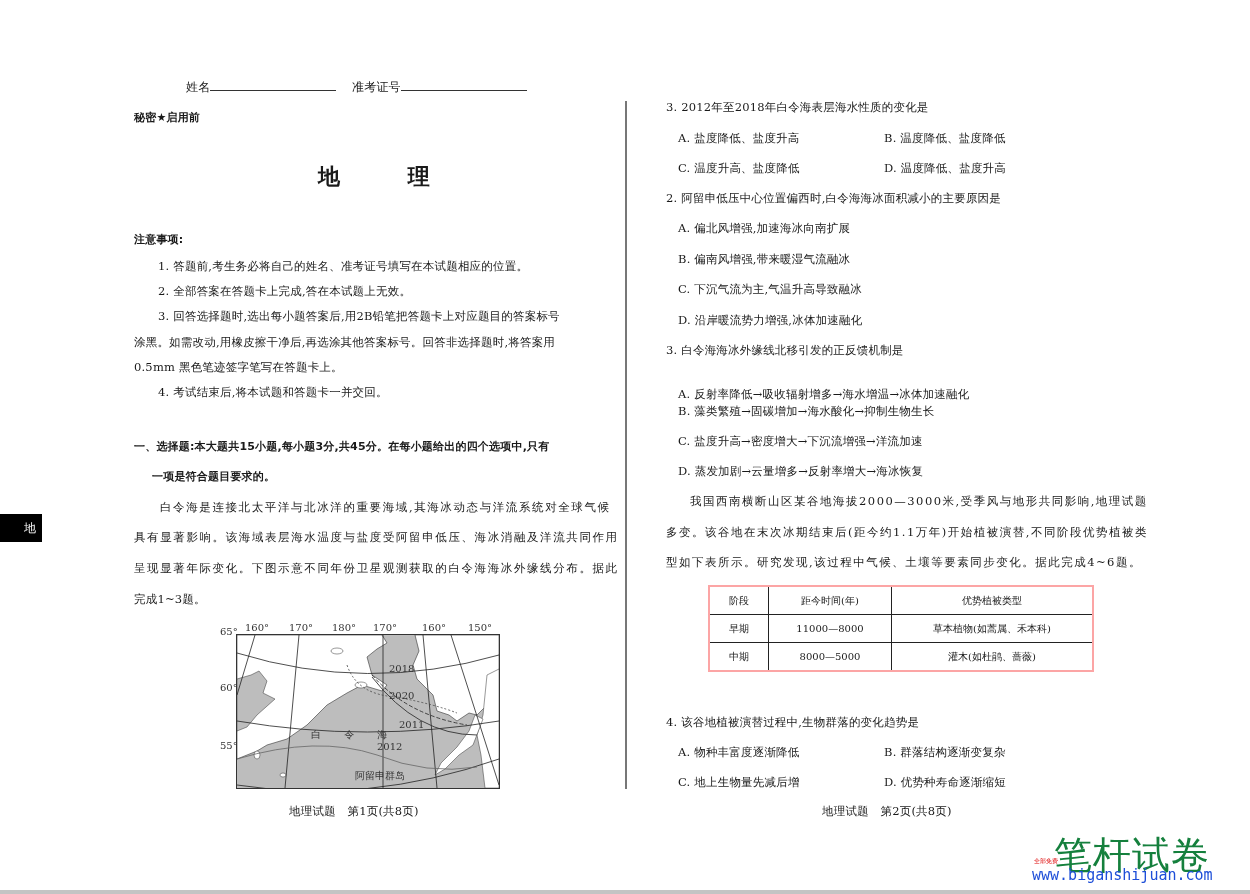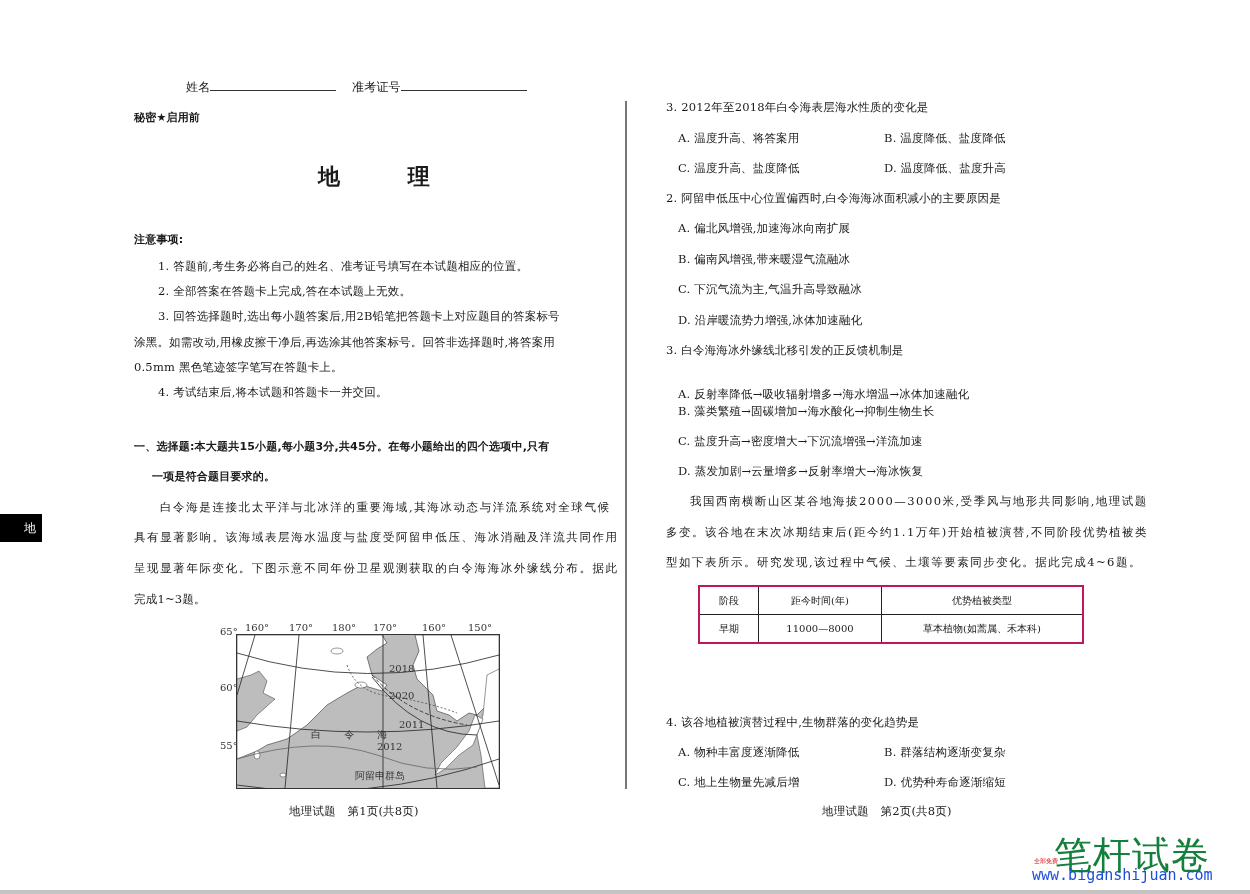--- a/index.html
+++ b/index.html
@@ -26,21 +26,21 @@
 
   .bottom-strip { left: 0; top: 890px; width: 1250px; height: 4px; background: #c4c4c4; }
 
   
   .map { left: 236px; top: 634px; width: 262px; height: 153px; border: 1px solid #333; background: #bdbdbd; overflow: hidden; }
   .map-label { font-size: 10px; color: #333; }
 
   
   table.veg { border-collapse: collapse; position: absolute; left: 698px; top: 585px; width: 386px; font-size: 10px; }
   table.veg td { border: 1px solid #222; text-align: center; height: 27px; padding: 0; }
-  table.veg { border: 2px solid #be185d; }
+  table.veg { border: 2px solid #fca5a5; margin-left: 10px; }
 
   .logo-big { font-family: "DejaVu Sans", sans-serif; font-size: 38px; color: #15803d; letter-spacing: 1px; }
   .logo-small { font-family: "DejaVu Sans", sans-serif; font-size: 6px; color: #d00; }
   .logo-url { font-family: "DejaVu Sans Mono", "Liberation Mono", monospace; font-size: 15px; color: #1d4ed8; }
 </style>
 </head>
 <body>
 
 <div class="abs txt" style="left:186px; top:78px;">
   <span class="field-label">姓名</span><span class="underline" style="width:126px;"></span>
@@ -115,21 +115,21 @@
 
 <div class="abs txt" style="left:289px; top:804px;">地理试题　第1页(共8页)</div>
 
 <div class="abs divider"></div>
 
 <div class="abs side-tab">
     <span>地</span>
   </div>
 
 <div class="abs txt" style="left:666px; top:100px;">3. 2012年至2018年白令海表层海水性质的变化是</div>
-<div class="abs txt" style="left:678px; top:131px;">A. 温度升高、将答案用</div>
+<div class="abs txt" style="left:678px; top:131px;">A. 盐度降低、盐度升高</div>
 <div class="abs txt" style="left:884px; top:131px;">B. 温度降低、盐度降低</div>
 <div class="abs txt" style="left:678px; top:161px;">C. 温度升高、盐度降低</div>
 <div class="abs txt" style="left:884px; top:161px;">D. 温度降低、盐度升高</div>
 
 <div class="abs txt" style="left:666px; top:191px;">2. 阿留申低压中心位置偏西时,白令海海冰面积减小的主要原因是</div>
 <div class="abs txt" style="left:678px; top:221px;">A. 偏北风增强,加速海冰向南扩展</div>
 <div class="abs txt" style="left:678px; top:252px;">B. 偏南风增强,带来暖湿气流融冰</div>
 <div class="abs txt" style="left:678px; top:282px;">C. 下沉气流为主,气温升高导致融冰</div>
 <div class="abs txt" style="left:678px; top:313px;">D. 沿岸暖流势力增强,冰体加速融化</div>
 
@@ -148,20 +148,25 @@
       <tr>
     <td style="width:58px;">阶段</td>
     <td style="width:122px;">距今时间(年)</td>
     <td>优势植被类型</td>
   </tr>
   <tr>
     <td>早期</td>
     <td>11000—8000</td>
     <td>草本植物(如蒿属、禾本科)</td>
   </tr>
+  <tr>
+    <td>中期</td>
+    <td>8000—5000</td>
+    <td>灌木(如杜鹃、蔷薇)</td>
+  </tr>
 </tbody>
   </table>
 
 <div class="abs txt" style="left:666px; top:715px;">4. 该谷地植被演替过程中,生物群落的变化趋势是</div>
 <div class="abs txt" style="left:678px; top:745px;">A. 物种丰富度逐渐降低</div>
 <div class="abs txt" style="left:884px; top:745px;">B. 群落结构逐渐变复杂</div>
 <div class="abs txt" style="left:678px; top:775px;">C. 地上生物量先减后增</div>
 <div class="abs txt" style="left:884px; top:775px;">D. 优势种寿命逐渐缩短</div>
 
 <div class="abs txt" style="left:822px; top:804px;">地理试题　第2页(共8页)</div>

